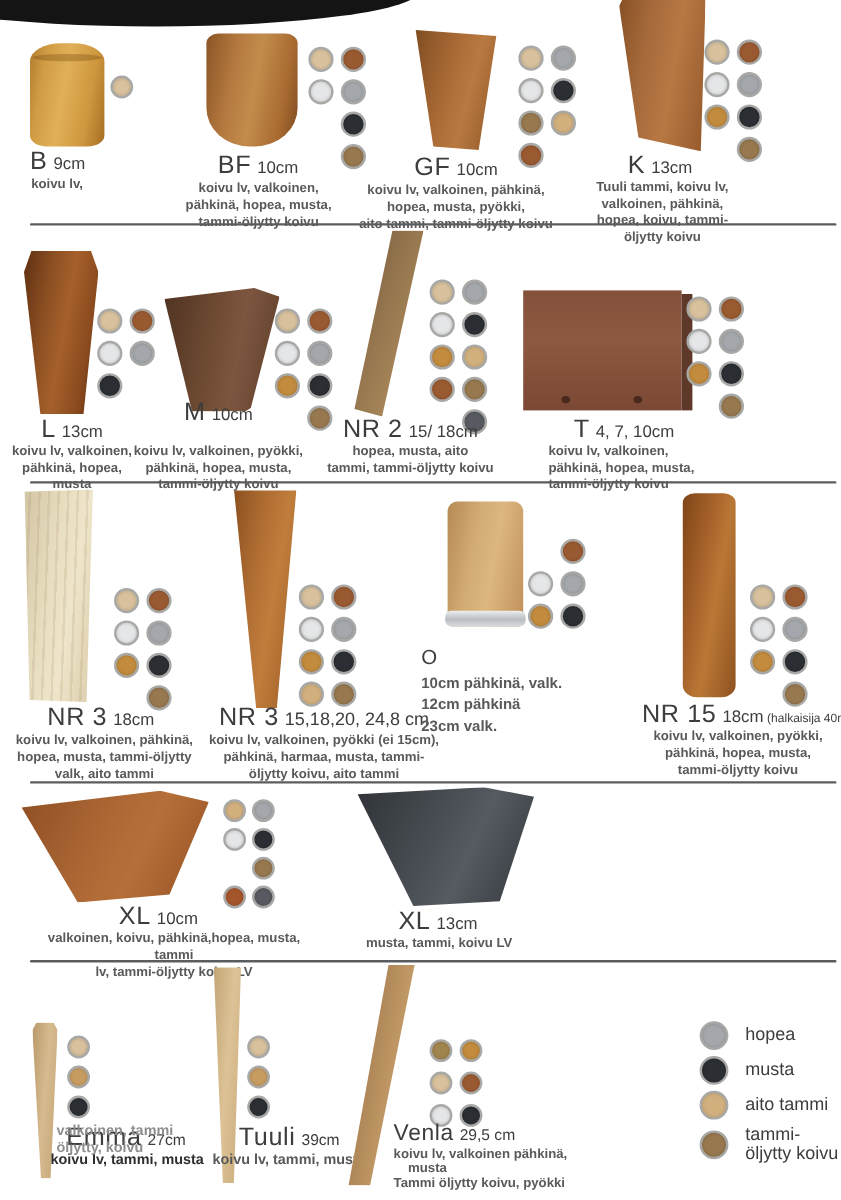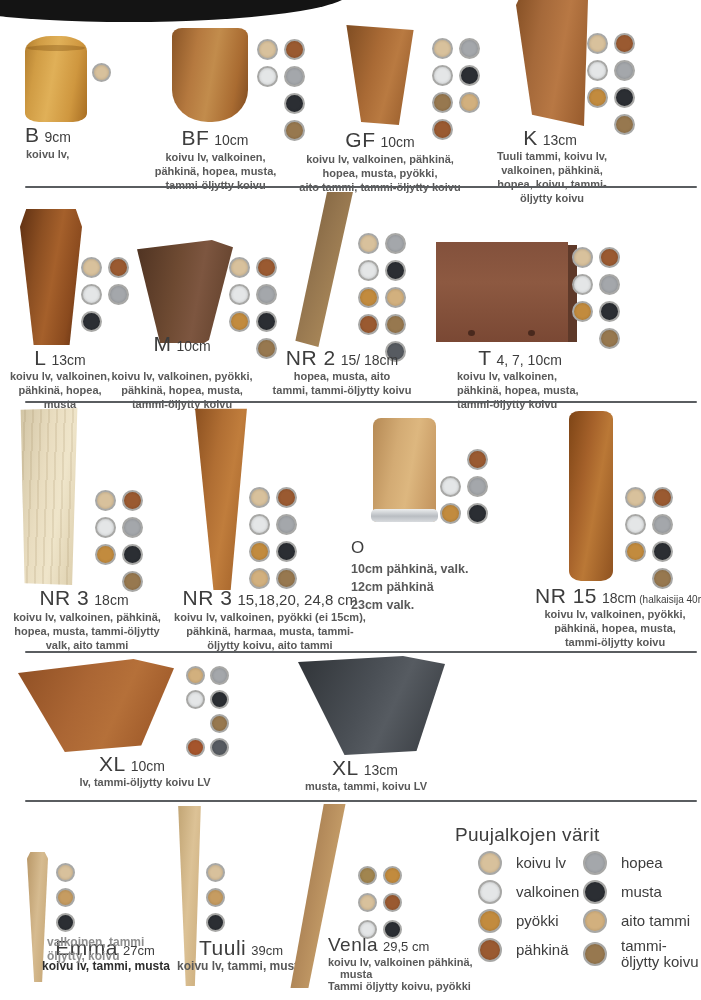--- a/index.html
+++ b/index.html
@@ -472,20 +472,21 @@
         </div>
         <div class="sw-row">
           <span class="sw" style="background: rgb(165, 85, 44);"></span>
           <span class="sw" style="background: rgb(87, 91, 97);"></span>
         </div>
       </div>
     <div class="plabel" style="left:70px; top:752px; width:124px;">
       <span class="pname">XL</span><span class="psize">10cm</span>
     </div>
     <div class="pdesc" style="left:25px; top:775px; width:240px;">
+      <div>valkoinen, koivu, pähkinä,hopea, musta, tammi</div>
       <div>lv, tammi-öljytty koivu LV</div>
     </div>
   </div>
 
   <div>
     <div class="leg leg-xl13"></div>
     <div class="plabel" style="left:300px; top:756px; width:130px;">
       <span class="pname">XL</span><span class="psize">13cm</span>
     </div>
     <div class="pdesc" style="left:292px; top:779px; width:148px;">
@@ -558,39 +559,20 @@
     <div class="plabel" style="left:328px; top:934px; text-align:left;">
       <span class="pname" style="font-size:19px;">Venla</span><span class="psize" style="font-size:13px;">29,5 cm</span>
     </div>
     <div class="pdesc left venla-desc" style="left:328px; top:956px; width:150px; line-height:12px;">
       <div>koivu lv, valkoinen pähkinä,</div>
       <div>musta</div>
       <div>Tammi öljytty koivu, pyökki</div>
     </div>
   </div>
 
-  <div class="legend-title" style="left:455px; top:824px;">Puujalkojen värit</div>
-  <div class="legend-col" style="left:478px; top:851px;">
-      <div class="lg-row">
-        <span class="lg-dot" style="background: rgb(216, 193, 156);"></span>
-        <span class="lg-label">koivu lv</span>
-      </div>
-      <div class="lg-row">
-        <span class="lg-dot" style="background: rgb(228, 230, 231);"></span>
-        <span class="lg-label">valkoinen</span>
-      </div>
-      <div class="lg-row">
-        <span class="lg-dot" style="background: rgb(194, 139, 62);"></span>
-        <span class="lg-label">pyökki</span>
-      </div>
-      <div class="lg-row">
-        <span class="lg-dot" style="background: rgb(154, 90, 49);"></span>
-        <span class="lg-label">pähkinä</span>
-      </div>
-    </div>
   <div class="legend-col" style="left:583px; top:851px;">
       <div class="lg-row">
         <span class="lg-dot" style="background: rgb(164, 167, 171);"></span>
         <span class="lg-label">hopea</span>
       </div>
       <div class="lg-row">
         <span class="lg-dot" style="background: rgb(43, 46, 51);"></span>
         <span class="lg-label">musta</span>
       </div>
       <div class="lg-row">

